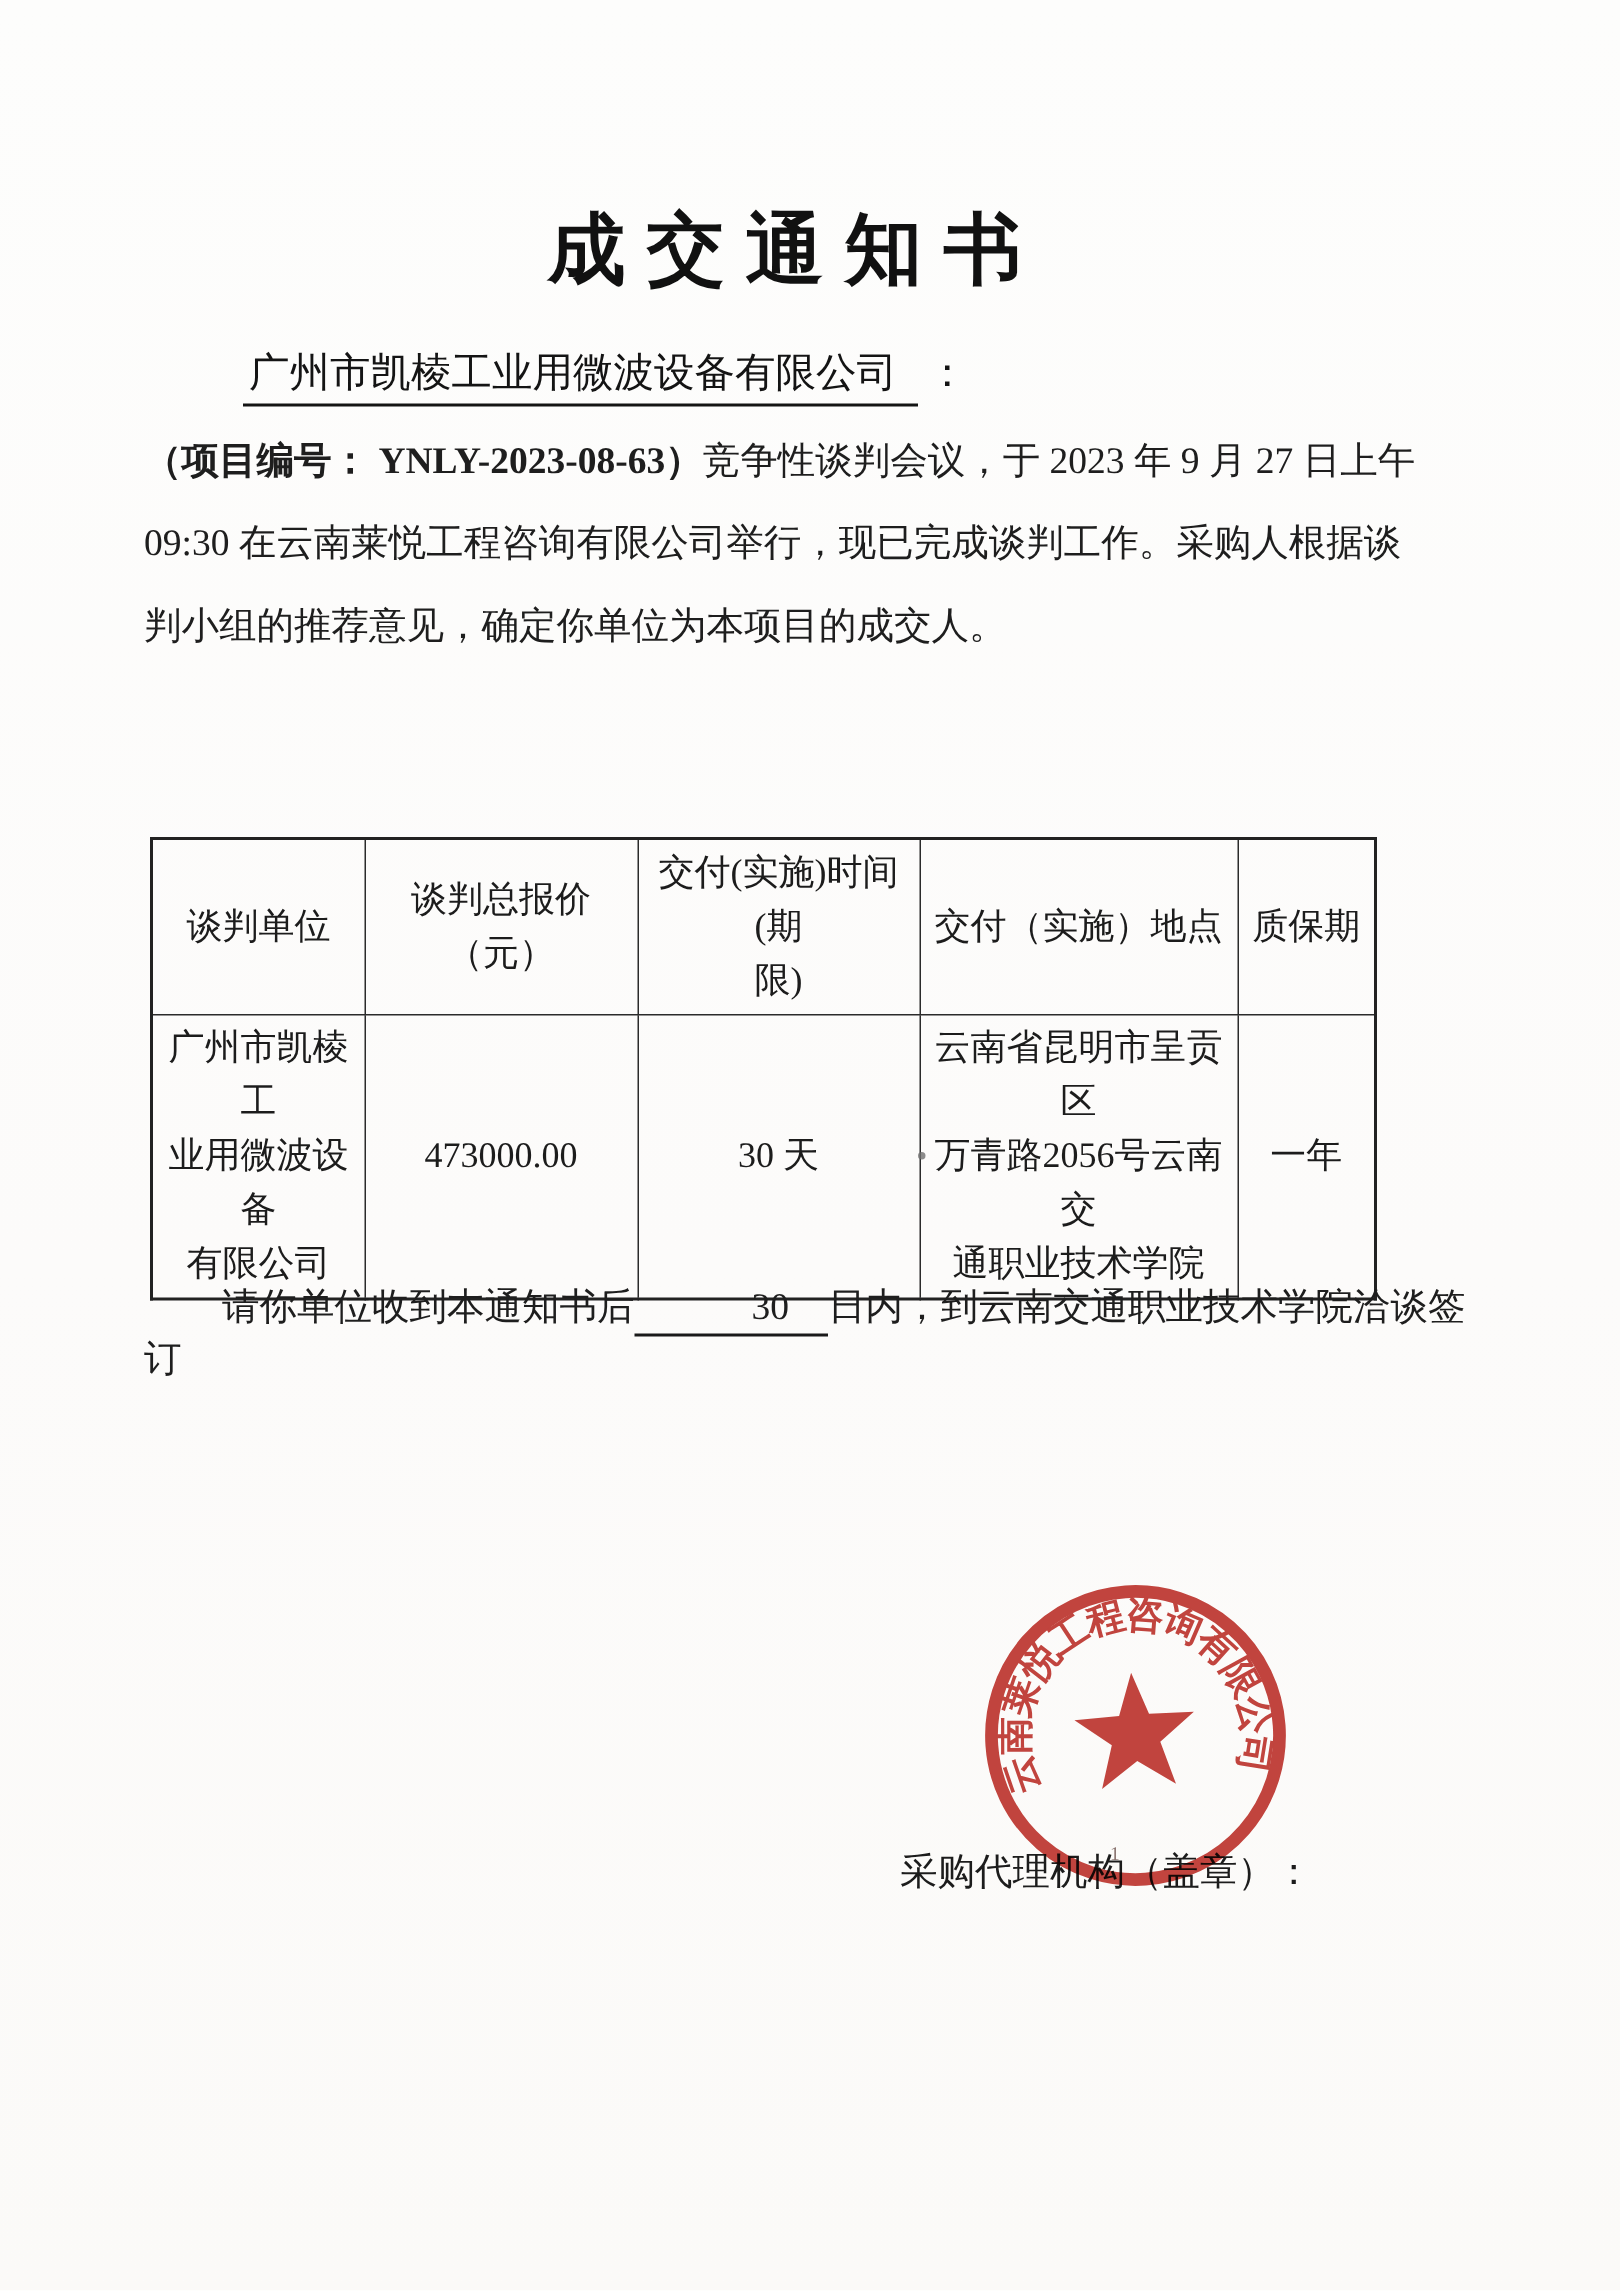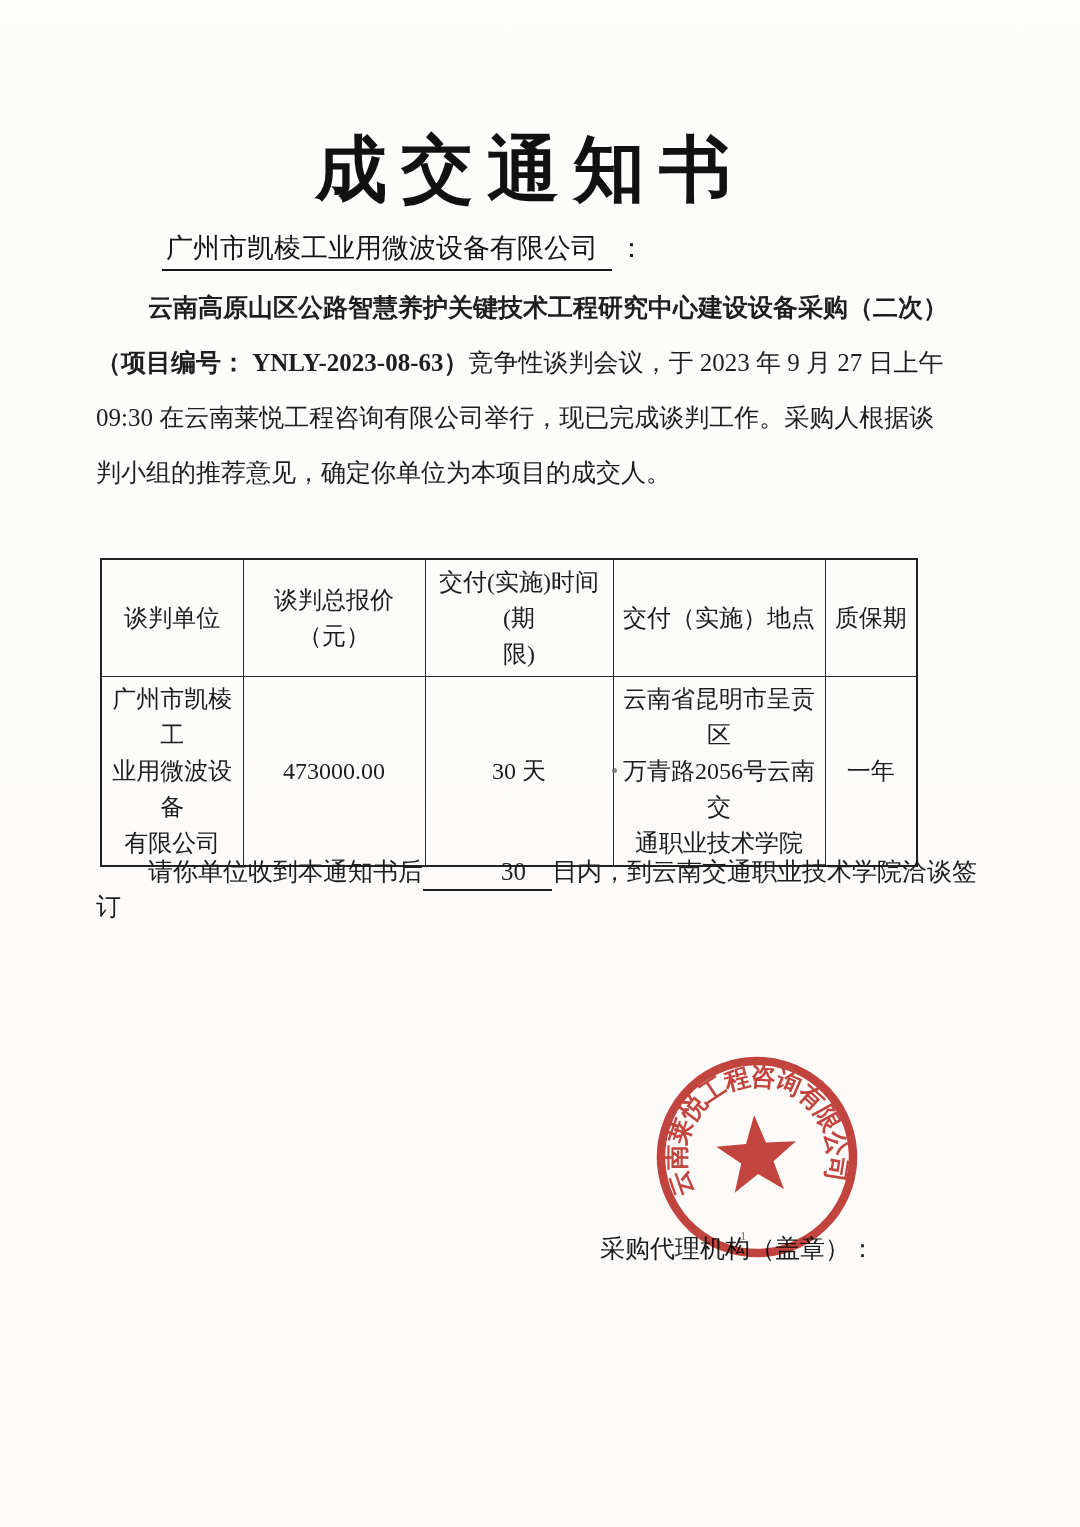--- a/index.html
+++ b/index.html
@@ -9,23 +9,23 @@
     font-family:"Liberation Serif","DejaVu Serif",serif;
     color:#1b1b1b;
     position:relative;
     overflow:hidden;
   }
   .page{
     position:absolute;left:0;top:0;width:1080px;height:1527px;
     background:linear-gradient(180deg,#fdfdfc 0%,#fcfbfa 55%,#fbfaf8 100%);
   }
   .title{
-    position:absolute;left:0;top:122px;width:1060px;
+    position:absolute;left:0;top:132px;width:1060px;
     text-align:center;
-    font-size:72px;font-weight:bold;
+    font-size:52px;font-weight:bold;
     letter-spacing:14px;
     color:#111;
     margin:0;
   }
   .addressee{
     position:absolute;left:162px;top:230px;
     font-size:27px;font-weight:normal;color:#141414;
     white-space:nowrap;
   }
   .addressee .addr-name{
@@ -98,21 +98,20 @@
 
 <div class="page">
 
   <h1 class="title">成交通知书</h1>
 
   <div class="addressee">
     <span class="addr-name">广州市凯棱工业用微波设备有限公司</span><span class="addr-colon">：</span>
   </div>
 
   <div class="body-par">
-    <div class="line indent bold">云南高原山区公路智慧养护关键技术工程研究中心建设设备采购（二次）</div>
     <div class="line"><span class="bold">（项目编号： YNLY-2023-08-63）</span><span>竞争性谈判会议，于 2023 年 9 月 27 日上午</span></div>
     <div class="line">09:30 在云南莱悦工程咨询有限公司举行，现已完成谈判工作。采购人根据谈</div>
     <div class="line">判小组的推荐意见，确定你单位为本项目的成交人。</div>
   </div>
 
   <table class="award">
     <colgroup>
       <col class="col1">
         <col class="col2">
         <col class="col3">

